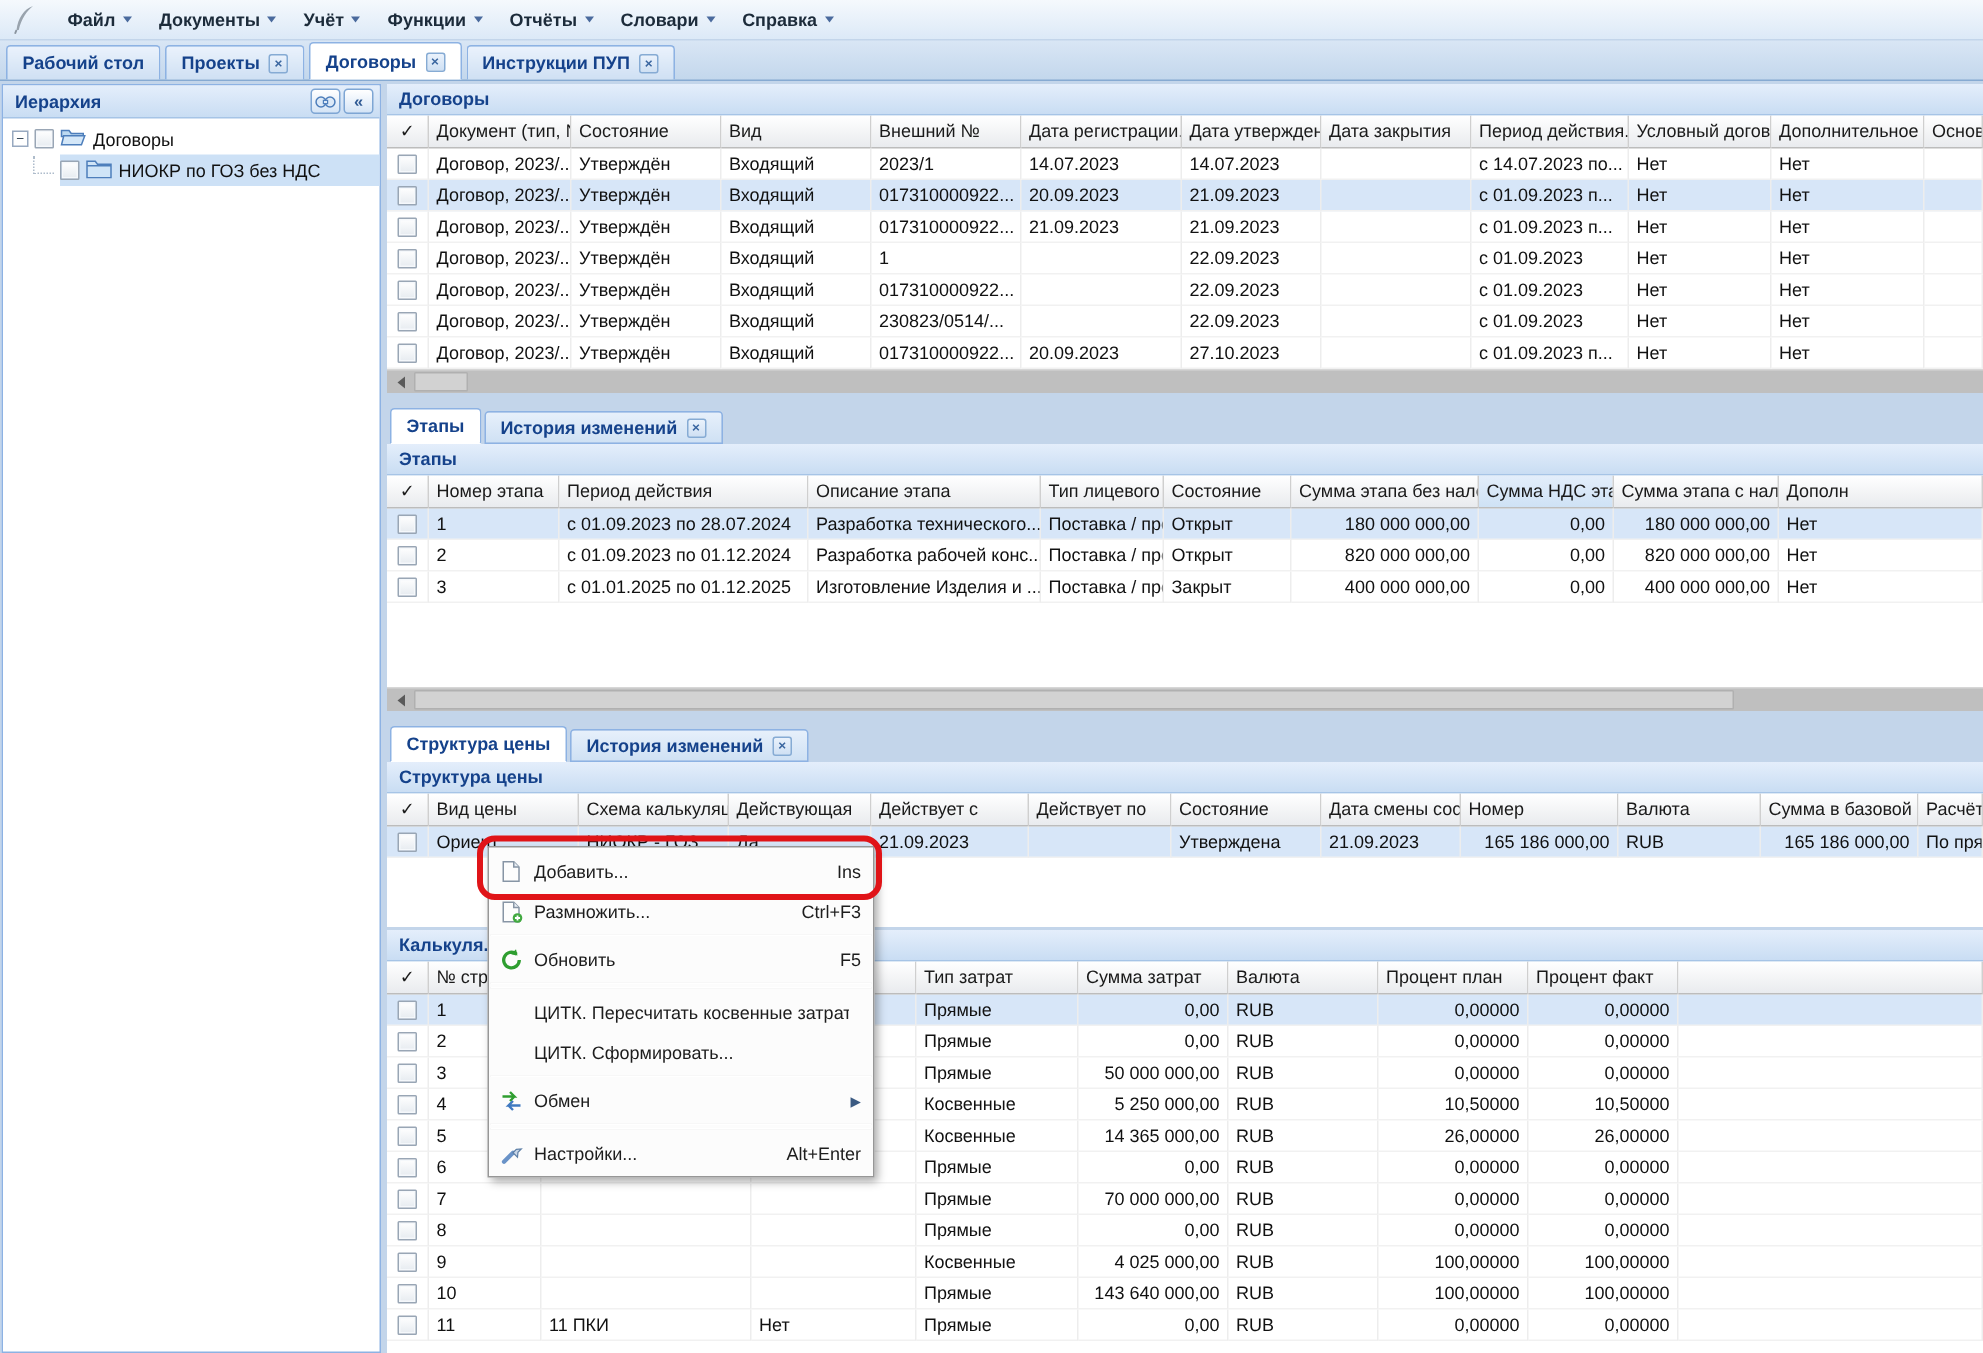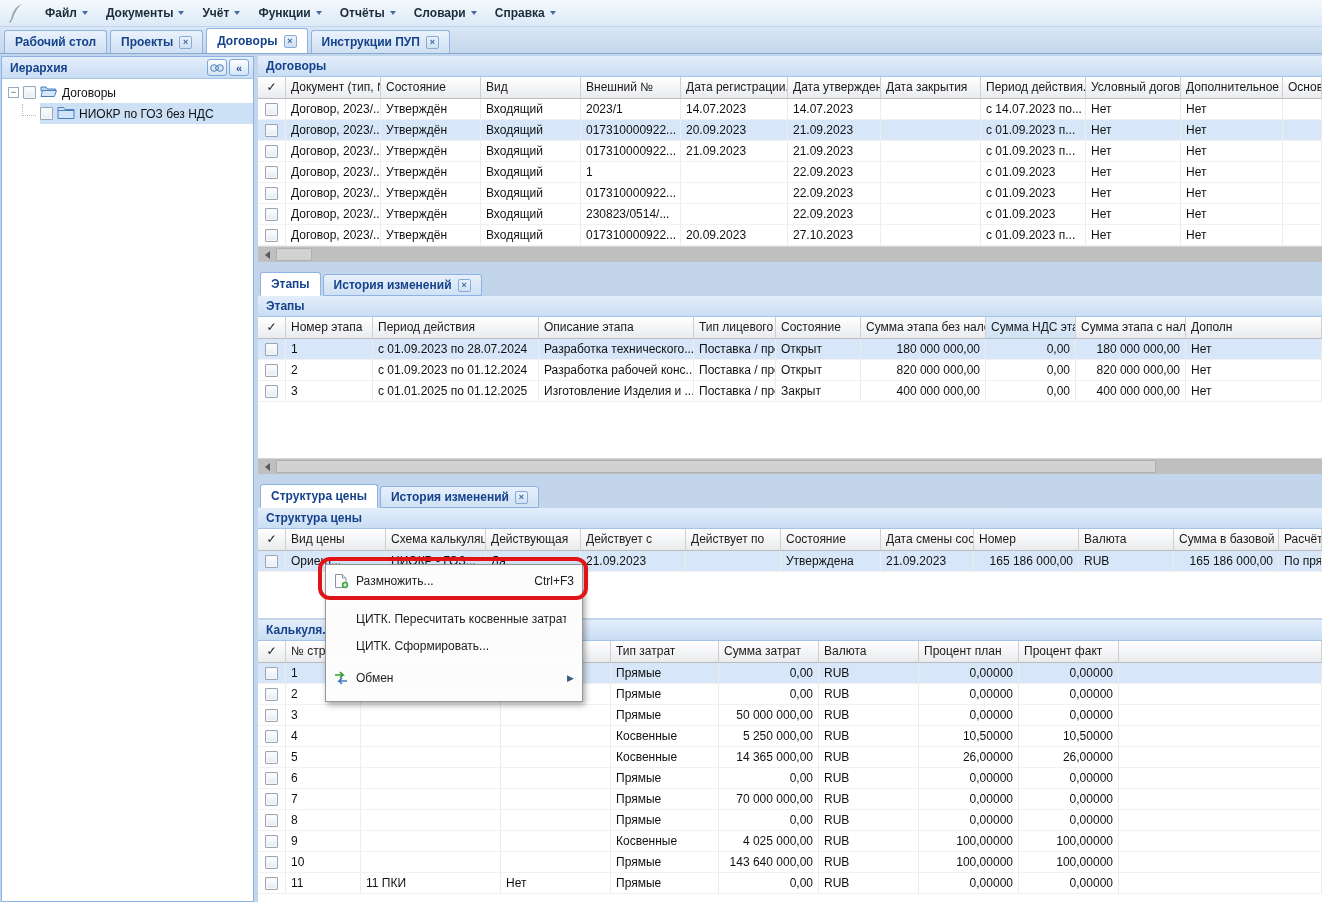--- a/index.html
+++ b/index.html
@@ -636,31 +636,51 @@
           </div>
         </div>
       <div class="filler"></div>
     </div>
   </div>
 </div>
 
 <div class="ctx-menu" id="ctx-menu">
     <div class="mi">
       <span class="mi-icon">
+        <svg width="14" height="16" viewBox="0 0 14 16">
+          <path d="M1.5 1.5 h7 l3.5 3.5 v9.5 h-10.5z" fill="#fdfdfd" stroke="#8795a5"></path>
+          <path d="M8.5 1.5 v3.5 h3.5" fill="#e8eef4" stroke="#8795a5"></path>
+        </svg>
+      </span>
+      <span class="mi-label">Добавить...</span>
+      <span class="mi-short">Ins</span>
+    </div>
+    <div class="mi">
+      <span class="mi-icon">
         <svg width="15" height="16" viewBox="0 0 15 16">
           <path d="M1.5 1.5 h7 l3.5 3.5 v9.5 h-10.5z" fill="#fdfdfd" stroke="#8795a5"></path>
           <path d="M8.5 1.5 v3.5 h3.5" fill="#e8eef4" stroke="#8795a5"></path>
           <circle cx="11" cy="12" r="3.2" fill="#41a940"></circle>
           <path d="M11 10.3 v3.4 M9.3 12 h3.4" stroke="#fff" stroke-width="1.2"></path>
         </svg>
       </span>
       <span class="mi-label">Размножить...</span>
       <span class="mi-short">Ctrl+F3</span>
     </div>
     <div class="mi-sep"></div>
+    <div class="mi">
+      <span class="mi-icon">
+        <svg width="16" height="16" viewBox="0 0 16 16">
+          <path d="M13.2 8a5.2 5.2 0 1 1-1.8-3.9" fill="none" stroke="#2f9e30" stroke-width="2.2"></path>
+          <path d="M11 0.8 L12 5 L7.8 4.2 Z" fill="#2f9e30"></path>
+        </svg>
+      </span>
+      <span class="mi-label">Обновить</span>
+      <span class="mi-short">F5</span>
+    </div>
     <div class="mi-sep"></div>
     <div class="mi-sep"></div>
     <div class="mi">
       <span class="mi-icon"></span>
       <span class="mi-label">ЦИТК. Пересчитать косвенные затраты...</span>
       <span class="mi-short"></span>
     </div>
     <div class="mi">
       <span class="mi-icon"></span>
       <span class="mi-label">ЦИТК. Сформировать...</span>
@@ -672,14 +692,24 @@
         <svg width="16" height="16" viewBox="0 0 16 16">
           <path d="M2 5 h8 l-3 -3 m3 3 l-3 3" stroke="#2f9e30" fill="none" stroke-width="1.6"></path>
           <path d="M14 11 h-8 l3 -3 m-3 3 l3 3" stroke="#3f79c0" fill="none" stroke-width="1.6"></path>
         </svg>
       </span>
       <span class="mi-label">Обмен</span>
       <span class="mi-short sub">▶</span>
     </div>
     <div class="mi-sep"></div>
     <div class="mi-sep"></div>
+    <div class="mi">
+      <span class="mi-icon">
+        <svg width="16" height="16" viewBox="0 0 16 16">
+          <path d="M3 13.5 L9 7.5" stroke="#6a93c8" stroke-width="2.8" stroke-linecap="round"></path>
+          <path d="M9 7.5 l2.2-2.2 3.3-.3-2.2 2.2 -.3 3.3z" fill="#c8d6e8" stroke="#5d7fa6" stroke-width="0.8"></path>
+        </svg>
+      </span>
+      <span class="mi-label">Настройки...</span>
+      <span class="mi-short">Alt+Enter</span>
+    </div>
   </div>
 <div class="red-annotation" style="border-color: rgb(224, 20, 24);"></div>
 
 </body></html>

